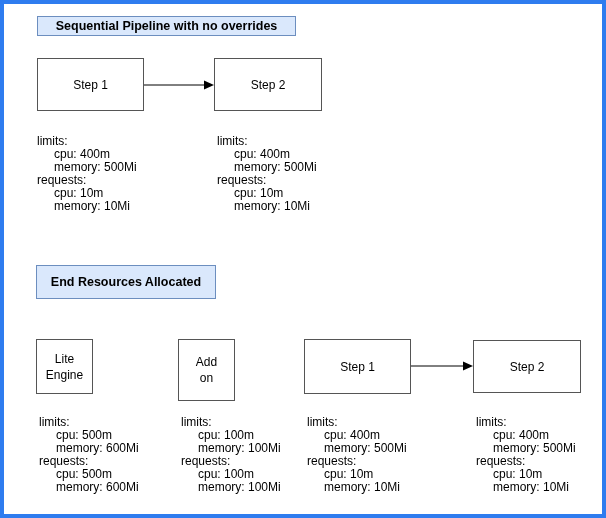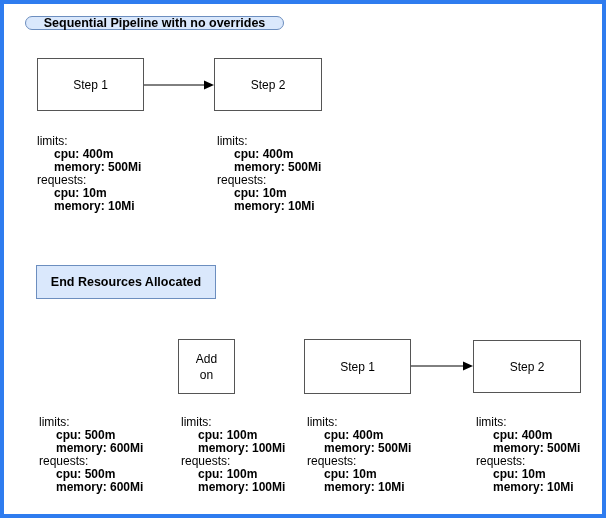--- a/index.html
+++ b/index.html
@@ -30,28 +30,28 @@
     display:flex; align-items:center; justify-content:center;
     font-size:12px; text-align:center; line-height:16px;
     padding:20px;
   }
   .arrow { position:absolute; overflow:visible; }
   .res {
     position:absolute;
     font-size:12px; line-height:13px;
     white-space:nowrap;
   }
-  .res .in { padding-left:17px;font-weight:bold; }
+  .res .in { padding-left:17px; }
 </style>
 </head>
 <body>
 
 <div class="canvas">
 
-  <div class="sec-title" style="left:21px; top:12px; width:259px; height:14px;border-radius:12px;">Sequential Pipeline with no overrides</div>
+  <div class="sec-title" style="left:33px; top:12px; width:259px; height:20px;">Sequential Pipeline with no overrides</div>
 
   <div class="node" style="left:33px; top:54px; width:107px; height:53px;">
     <span>Step 1</span>
   </div>
 
   <svg class="arrow" style="left:140px; top:75px;" width="70" height="12">
     <line x1="0" y1="6" x2="60" y2="6" stroke="#000" stroke-width="1"></line>
     <polygon points="60,1.5 70,6 60,10.5" fill="#000"></polygon>
   </svg>
 
@@ -72,22 +72,25 @@
     <div>limits:</div>
     <div class="in">cpu: 400m</div>
     <div class="in">memory: 500Mi</div>
     <div>requests:</div>
     <div class="in">cpu: 10m</div>
     <div class="in">memory: 10Mi</div>
   </div>
 
   <div class="sec-title" style="left:32px; top:261px; width:180px; height:34px;">End Resources Allocated</div>
 
+  <div class="node" style="left:32px; top:335px; width:57px; height:55px;">
+    <span>Lite Engine</span>
+  </div>
 
-  <div class="node" style="left:174px; top:335px; width:57px; height:55px;">
+  <div class="node" style="left:174px; top:335px; width:57px; height:62px;">
     <span>Add on</span>
   </div>
 
   <div class="node" style="left:300px; top:335px; width:107px; height:55px;">
     <span>Step 1</span>
   </div>
 
   <svg class="arrow" style="left:407px; top:356px;" width="62" height="12">
     <line x1="0" y1="6" x2="52" y2="6" stroke="#000" stroke-width="1"></line>
     <polygon points="52,1.5 62,6 52,10.5" fill="#000"></polygon>

